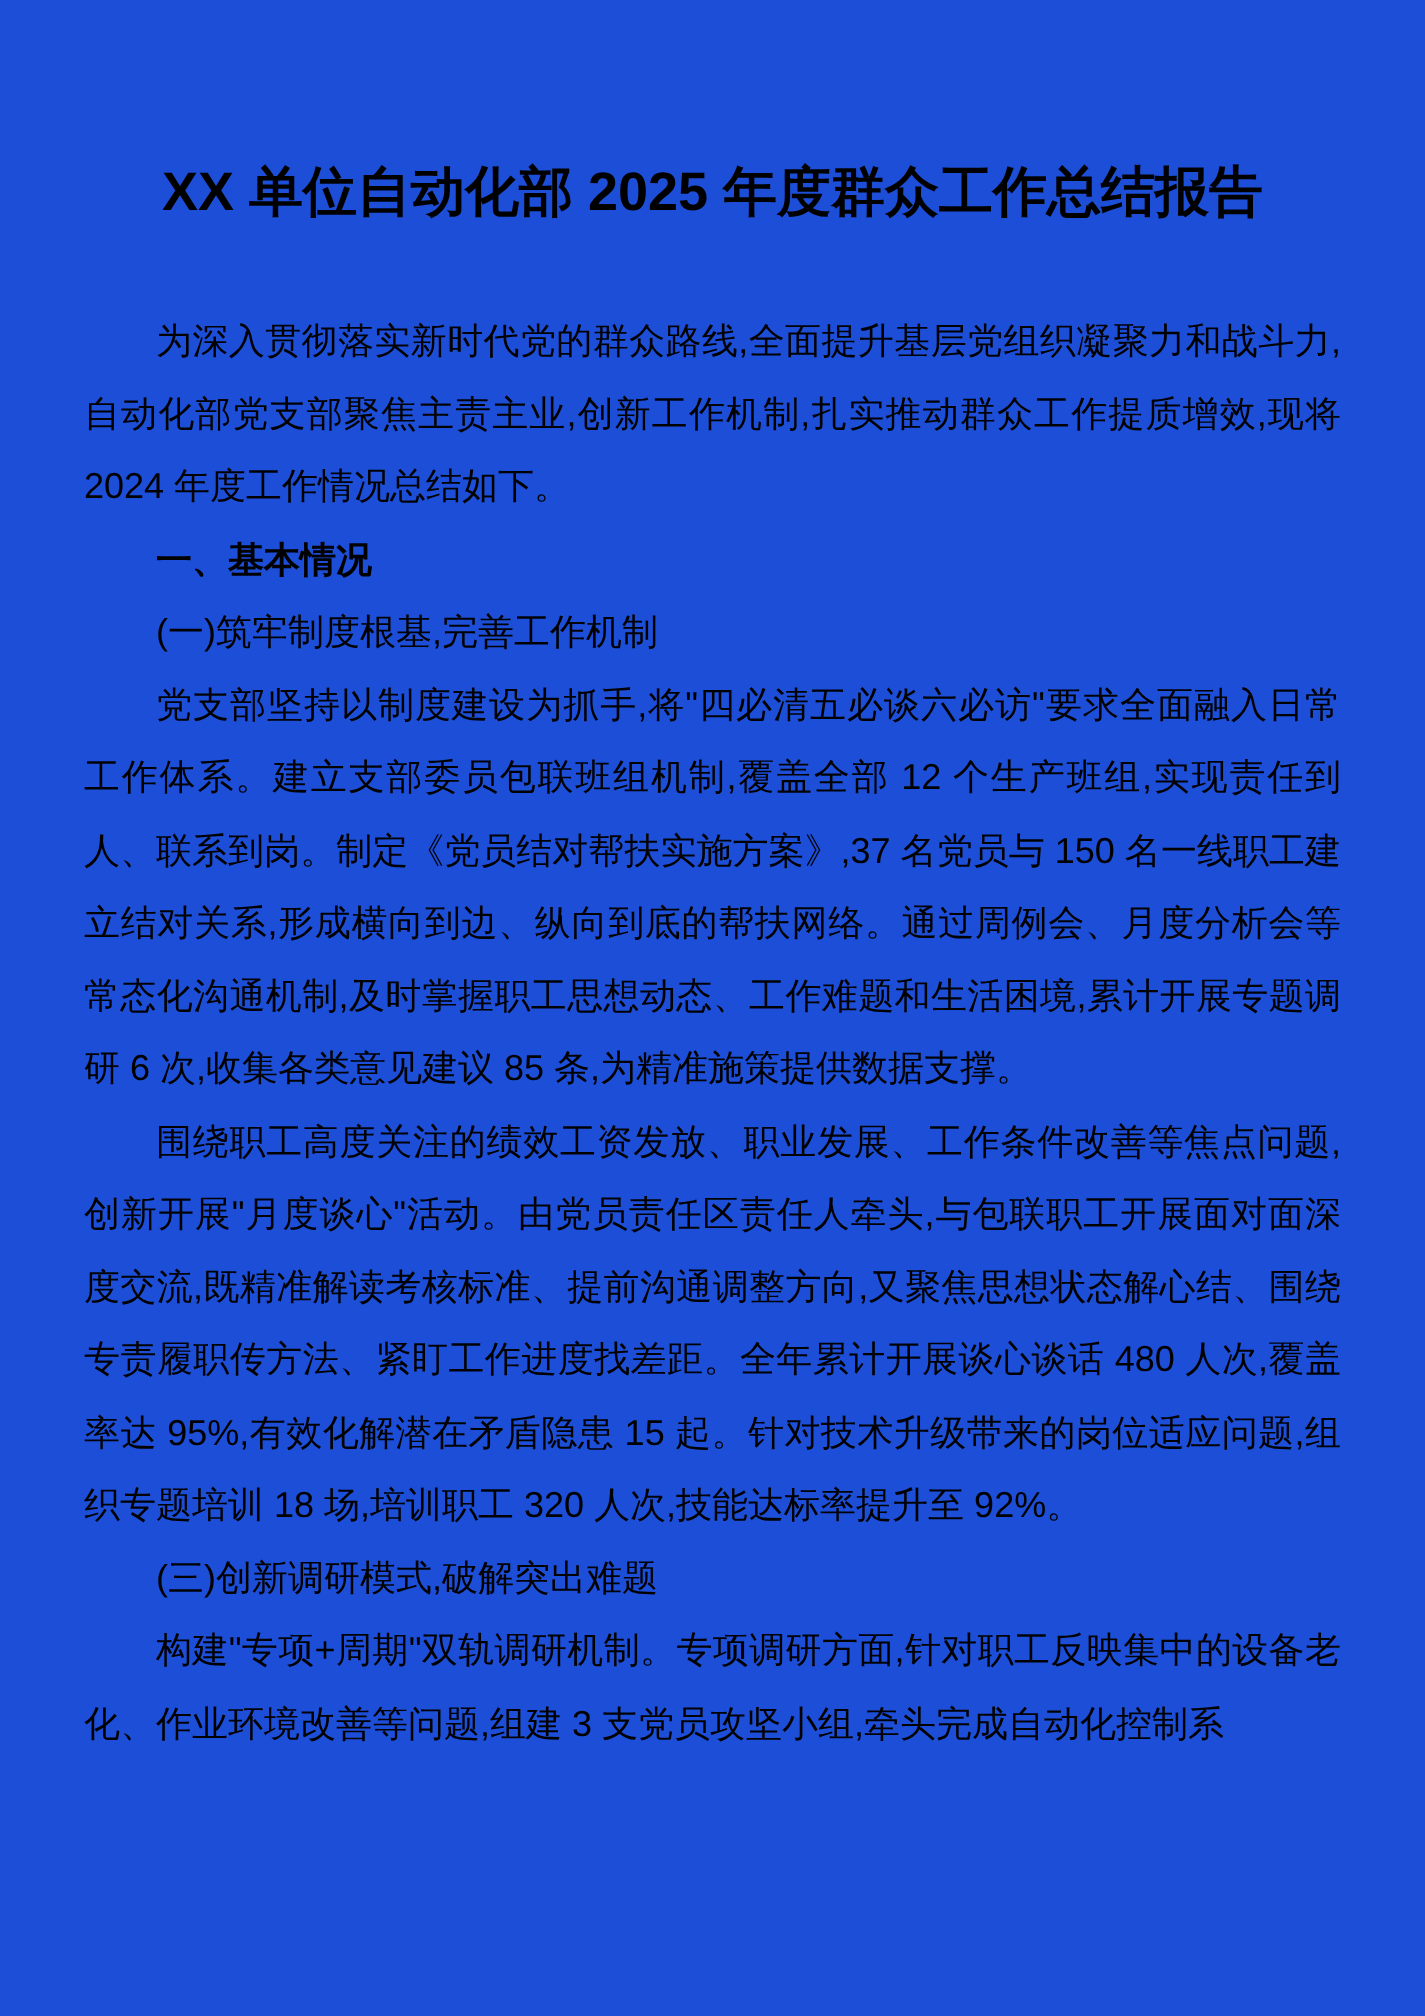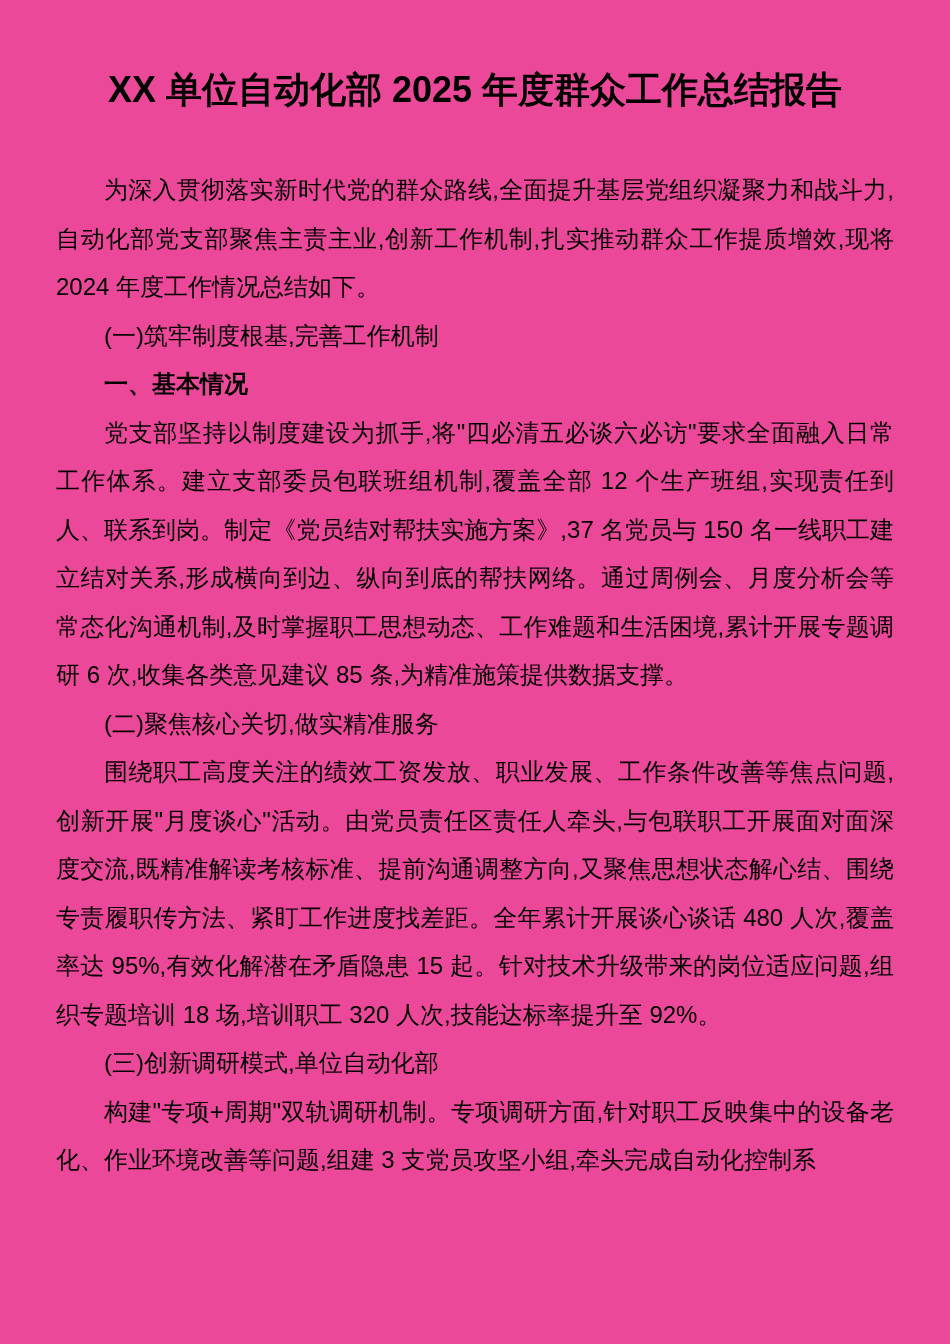--- a/index.html
+++ b/index.html
@@ -5,22 +5,22 @@
   html, body {
     margin: 0;
     padding: 0;
     background: #ffffff;
   }
   .page {
     position: relative;
     width: 950px;
     height: 1344px;
     box-sizing: border-box;
-    padding: 68px 56px 0 56px;
-    background: #ec4899;
+    padding: 106px 56px 0 56px;
+    background: #1d4ed8;
     color: #000000;
     font-family: "Liberation Sans", "DejaVu Sans", sans-serif;
     overflow: hidden;
   }
   .doc-title {
     margin: 0;
     font-size: 36px;
     line-height: 44px;
     font-weight: 700;
     text-align: center;
@@ -50,29 +50,28 @@
 <body>
 
 <div class="page">
 
   <h1 class="doc-title">XX 单位自动化部 2025 年度群众工作总结报告</h1>
 
   <div class="doc-body">
 
     <p class="block para">为深入贯彻落实新时代党的群众路线,全面提升基层党组织凝聚力和战斗力,自动化部党支部聚焦主责主业,创新工作机制,扎实推动群众工作提质增效,现将 2024 年度工作情况总结如下。</p>
 
+    <p class="block h1">一、基本情况</p>
+
     <p class="block h2">(一)筑牢制度根基,完善工作机制</p>
-
-    <p class="block h1">一、基本情况</p>
 
     <p class="block para">党支部坚持以制度建设为抓手,将"四必清五必谈六必访"要求全面融入日常工作体系。建立支部委员包联班组机制,覆盖全部 12 个生产班组,实现责任到人、联系到岗。制定《党员结对帮扶实施方案》,37 名党员与 150 名一线职工建立结对关系,形成横向到边、纵向到底的帮扶网络。通过周例会、月度分析会等常态化沟通机制,及时掌握职工思想动态、工作难题和生活困境,累计开展专题调研 6 次,收集各类意见建议 85 条,为精准施策提供数据支撑。</p>
 
-    <p class="block h2">(二)聚焦核心关切,做实精准服务</p>
 
     <p class="block para">围绕职工高度关注的绩效工资发放、职业发展、工作条件改善等焦点问题,创新开展"月度谈心"活动。由党员责任区责任人牵头,与包联职工开展面对面深度交流,既精准解读考核标准、提前沟通调整方向,又聚焦思想状态解心结、围绕专责履职传方法、紧盯工作进度找差距。全年累计开展谈心谈话 480 人次,覆盖率达 95%,有效化解潜在矛盾隐患 15 起。针对技术升级带来的岗位适应问题,组织专题培训 18 场,培训职工 320 人次,技能达标率提升至 92%。</p>
 
-    <p class="block h2">(三)创新调研模式,单位自动化部</p>
+    <p class="block h2">(三)创新调研模式,破解突出难题</p>
 
     <p class="block para">构建"专项+周期"双轨调研机制。专项调研方面,针对职工反映集中的设备老化、作业环境改善等问题,组建 3 支党员攻坚小组,牵头完成自动化控制系</p>
 
   </div>
 
 </div>
 
 </body></html>

